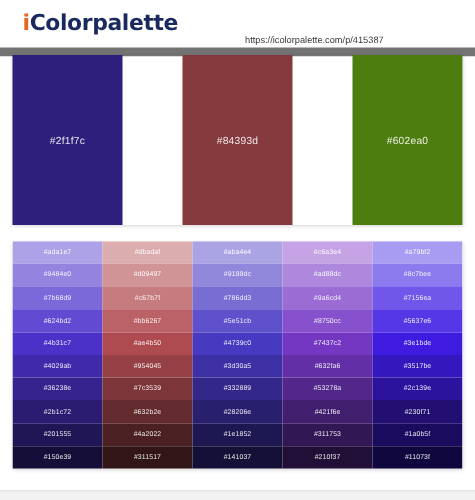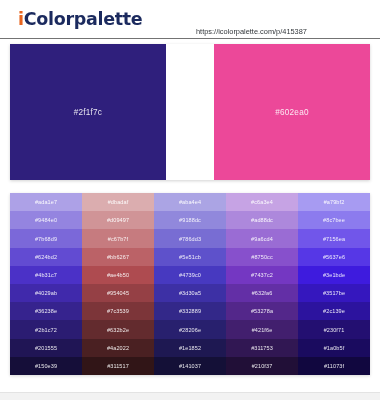--- a/index.html
+++ b/index.html
@@ -19,21 +19,21 @@
     height: 400px;
     background: #ffffff;
     box-sizing: border-box;
   }
 
   
   .header {
     position: relative;
     height: 38px;
     background: #ffffff;
-    border-bottom: 1px solid #737373;
+    border-bottom: 7px solid #737373;
     display: flex;
     align-items: center;
   }
   .logo {
     margin-left: 18px;
     font-size: 17.5px;
     font-weight: bold;
     letter-spacing: -0.3px;
     font-family: "DejaVu Sans", sans-serif;
     white-space: nowrap;
@@ -136,21 +136,24 @@
     <div class="logo">
       <span class="logo-i">i</span><span class="logo-rest">Colorpalette</span>
     </div>
     <div class="url">https://icolorpalette.com/p/415387</div>
   </div>
 
   <div class="swatch-strip">
       <div class="swatch" style="background: rgb(47, 31, 124);">
         <span class="swatch-label">#2f1f7c</span>
       </div>
-      <div class="swatch" style="background: #ec4899;">
+      <div class="swatch" style="background: rgb(132, 57, 61);">
+        <span class="swatch-label">#84393d</span>
+      </div>
+      <div class="swatch" style="background: #4d7c0f;">
         <span class="swatch-label">#602ea0</span>
       </div>
     </div>
 
   <div class="grid-wrap">
     <div class="grid">
         <div class="grid-col">
           <div class="grid-cell light" style="background: rgb(173, 161, 231);">
             <span class="grid-cell-label">#ada1e7</span>
           </div>

